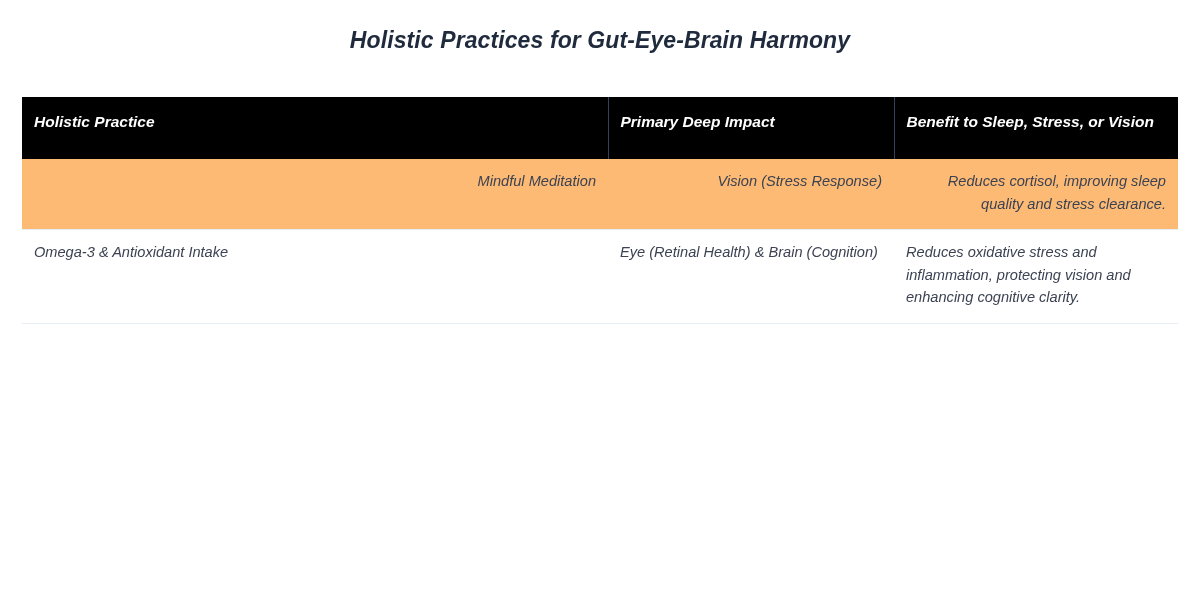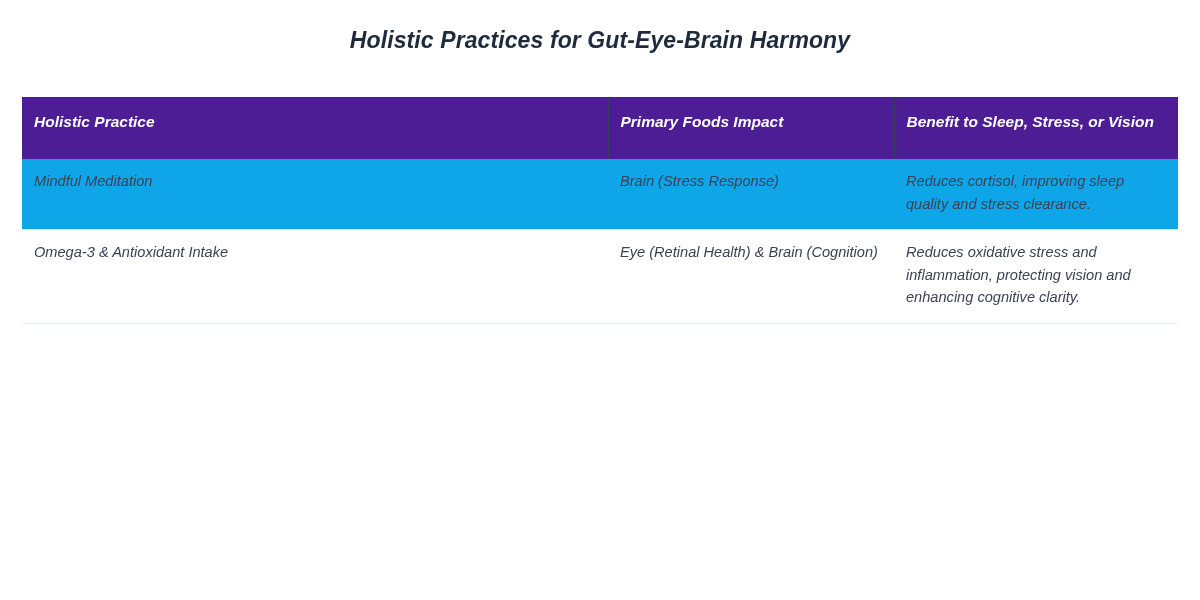--- a/index.html
+++ b/index.html
@@ -41,21 +41,21 @@
     width: 1156px;
   }
 
   table.data-table {
     width: 100%;
     border-collapse: collapse;
     table-layout: fixed;
   }
 
   table.data-table thead tr {
-    background: #4c1d95;
+    background: #000000;
   }
 
   table.data-table thead th {
     color: #ffffff;
     font-size: 15.5px;
     font-weight: bold;
     text-align: left;
     vertical-align: top;
     padding: 14px 12px 16px 12px;
     line-height: 1.42;
@@ -72,21 +72,22 @@
     color: #3b4252;
     text-align: left;
     vertical-align: top;
     padding: 11px 12px 14px 12px;
     line-height: 1.55;
     border-bottom: 1px solid #e8edf3;
     box-sizing: border-box;
   }
 
   table.data-table tbody tr.row-alt td {
-    background: #0ea5e9;
+    background: #fdba74;
+    text-align: right;
   }
   table.data-table tbody tr.row-plain td {
     background: #ffffff;
   }
 
   .col-practice { width: 586px; }
   .col-axis     { width: 286px; }
   .col-benefit  { width: 284px; }
 </style>
 </head>
@@ -99,28 +100,28 @@
   <div class="table-wrap">
     <table class="data-table">
       <colgroup>
         <col class="col-practice">
         <col class="col-axis">
         <col class="col-benefit">
       </colgroup>
       <thead>
         <tr>
           <th>Holistic Practice</th>
-          <th>Primary Foods Impact</th>
+          <th>Primary Deep Impact</th>
           <th>Benefit to Sleep, Stress, or Vision</th>
         </tr>
       </thead>
       <tbody>
         <tr class="row-alt">
           <td>Mindful Meditation</td>
-          <td>Brain (Stress Response)</td>
+          <td>Vision (Stress Response)</td>
           <td>Reduces cortisol, improving sleep quality and stress clearance.</td>
         </tr>
         <tr class="row-plain">
           <td>Omega-3 &amp; Antioxidant Intake</td>
           <td>Eye (Retinal Health) &amp; Brain (Cognition)</td>
           <td>Reduces oxidative stress and inflammation, protecting vision and enhancing cognitive clarity.</td>
         </tr>
       </tbody>
     </table>
   </div>

